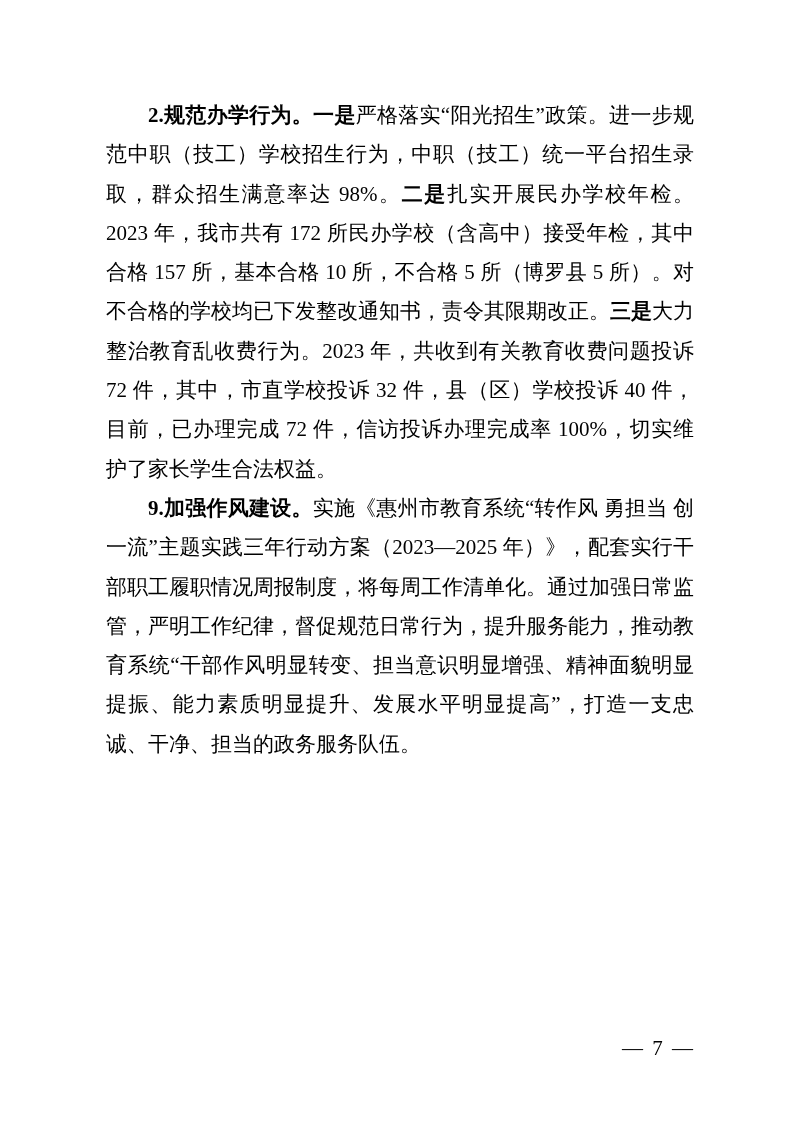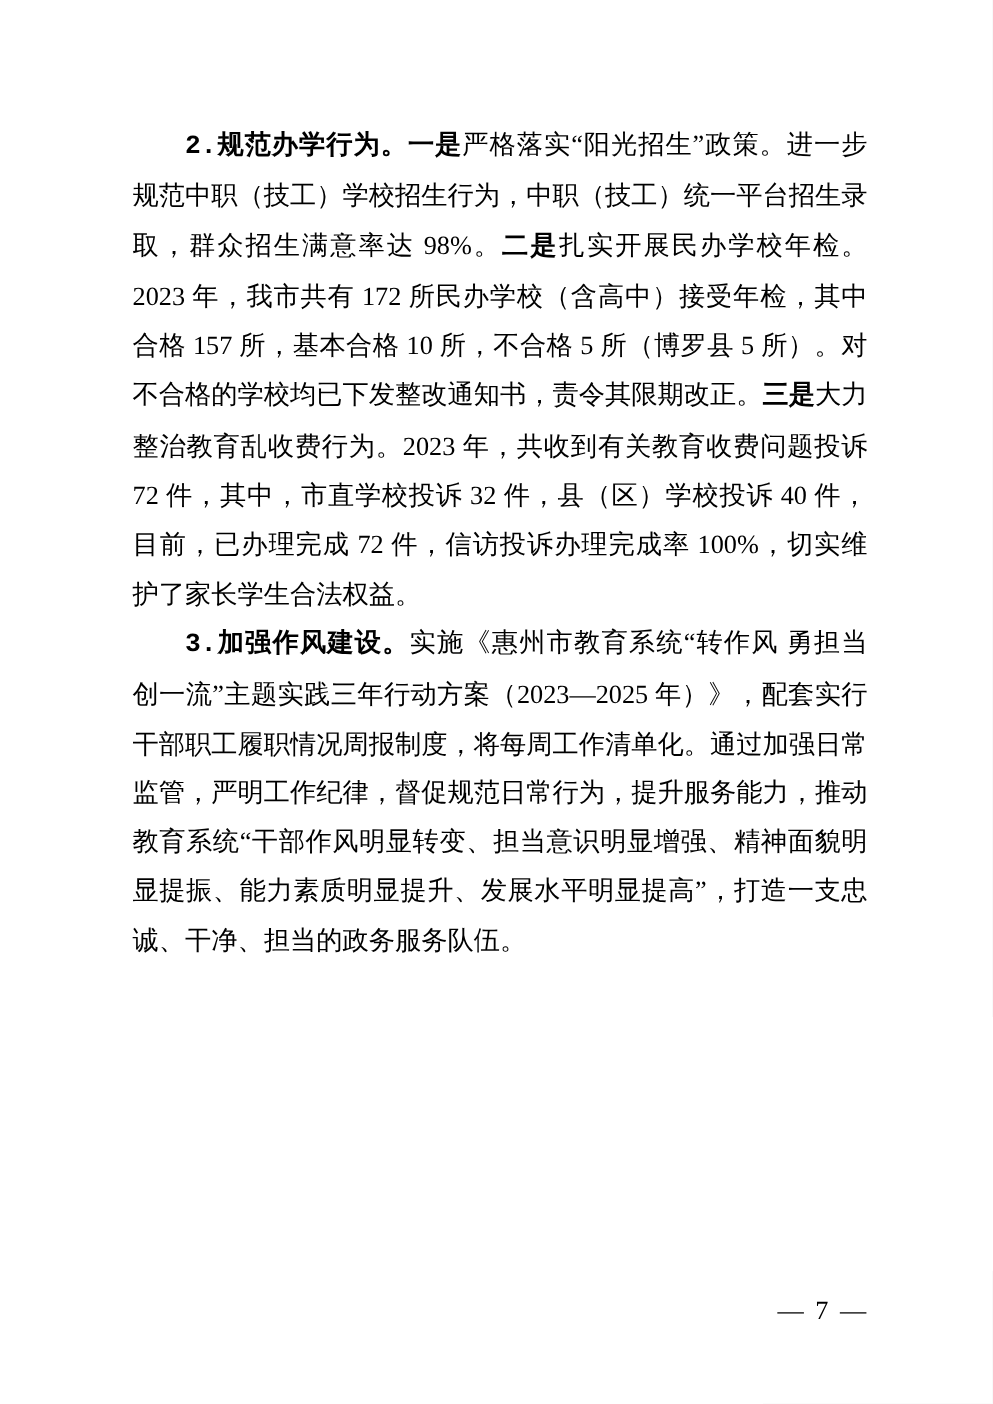--- a/index.html
+++ b/index.html
@@ -26,21 +26,21 @@
   }
   p.para {
     margin: 0;
     font-size: 21px;
     line-height: 39.3px;
     text-align: justify;
     text-justify: inter-character;
     text-indent: 2em;
     color: #000000;
   }
-  .run-bold { font-weight: bold; font-family: Liberation Mono, monospace; }
+  .run-bold { font-weight: bold; }
   .run-normal { font-weight: normal; }
   .page-number {
     position: absolute;
     top: 1036px;
     right: 99px;
     font-size: 21px;
     line-height: 24px;
     letter-spacing: 2px;
     color: #000000;
     white-space: nowrap;
@@ -51,21 +51,21 @@
 
 <div class="page">
 
   <div class="doc-body">
 
     <p class="para">
       <span class="run-bold">2.规范办学行为。一是</span><span class="run-normal">严格落实“阳光招生”政策。进一步规范中职（技工）学校招生行为，中职（技工）统一平台招生录取，群众招生满意率达 98%。</span><span class="run-bold">二是</span><span class="run-normal">扎实开展民办学校年检。2023 年，我市共有 172 所民办学校（含高中）接受年检，其中合格 157 所，基本合格 10 所，不合格 5 所（博罗县 5 所）。对不合格的学校均已下发整改通知书，责令其限期改正。</span><span class="run-bold">三是</span><span class="run-normal">大力整治教育乱收费行为。2023 年，共收到有关教育收费问题投诉 72 件，其中，市直学校投诉 32 件，县（区）学校投诉 40 件，目前，已办理完成 72 件，信访投诉办理完成率 100%，切实维护了家长学生合法权益。</span>
     </p>
 
     <p class="para">
-      <span class="run-bold">3.加强作风建设。</span><span class="run-normal">实施《惠州市教育系统“转作风 勇担当 创一流”主题实践三年行动方案（2023—2025 年）》，配套实行干部职工履职情况周报制度，将每周工作清单化。通过加强日常监管，严明工作纪律，督促规范日常行为，提升服务能力，推动教育系统“干部作风明显转变、担当意识明显增强、精神面貌明显提振、能力素质明显提升、发展水平明显提高”，打造一支忠诚、干净、担当的政务服务队伍。</span>
+      <span class="run-bold">9.加强作风建设。</span><span class="run-normal">实施《惠州市教育系统“转作风 勇担当 创一流”主题实践三年行动方案（2023—2025 年）》，配套实行干部职工履职情况周报制度，将每周工作清单化。通过加强日常监管，严明工作纪律，督促规范日常行为，提升服务能力，推动教育系统“干部作风明显转变、担当意识明显增强、精神面貌明显提振、能力素质明显提升、发展水平明显提高”，打造一支忠诚、干净、担当的政务服务队伍。</span>
     </p>
 
 
   </div>
 
   <div class="page-number">— 7 —</div>
 
 </div>
 
 </body></html>

